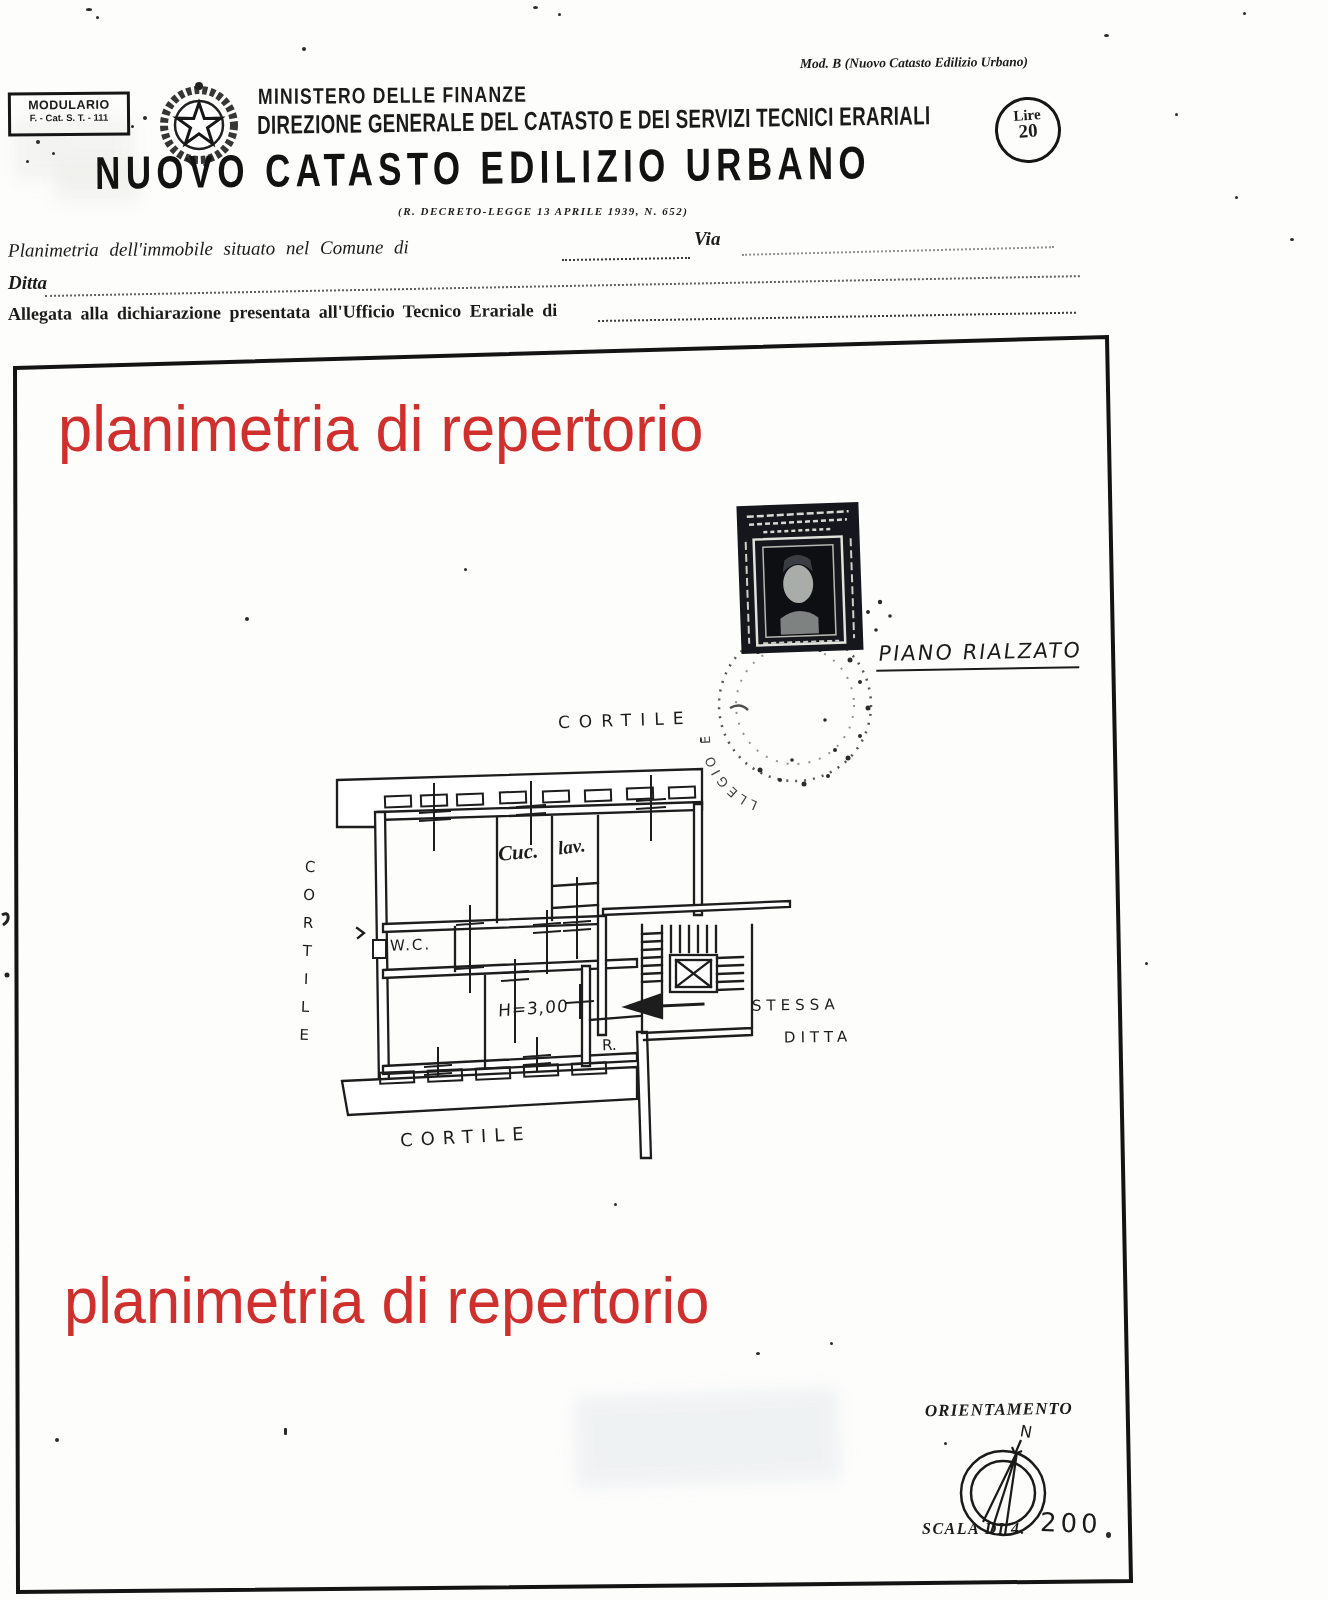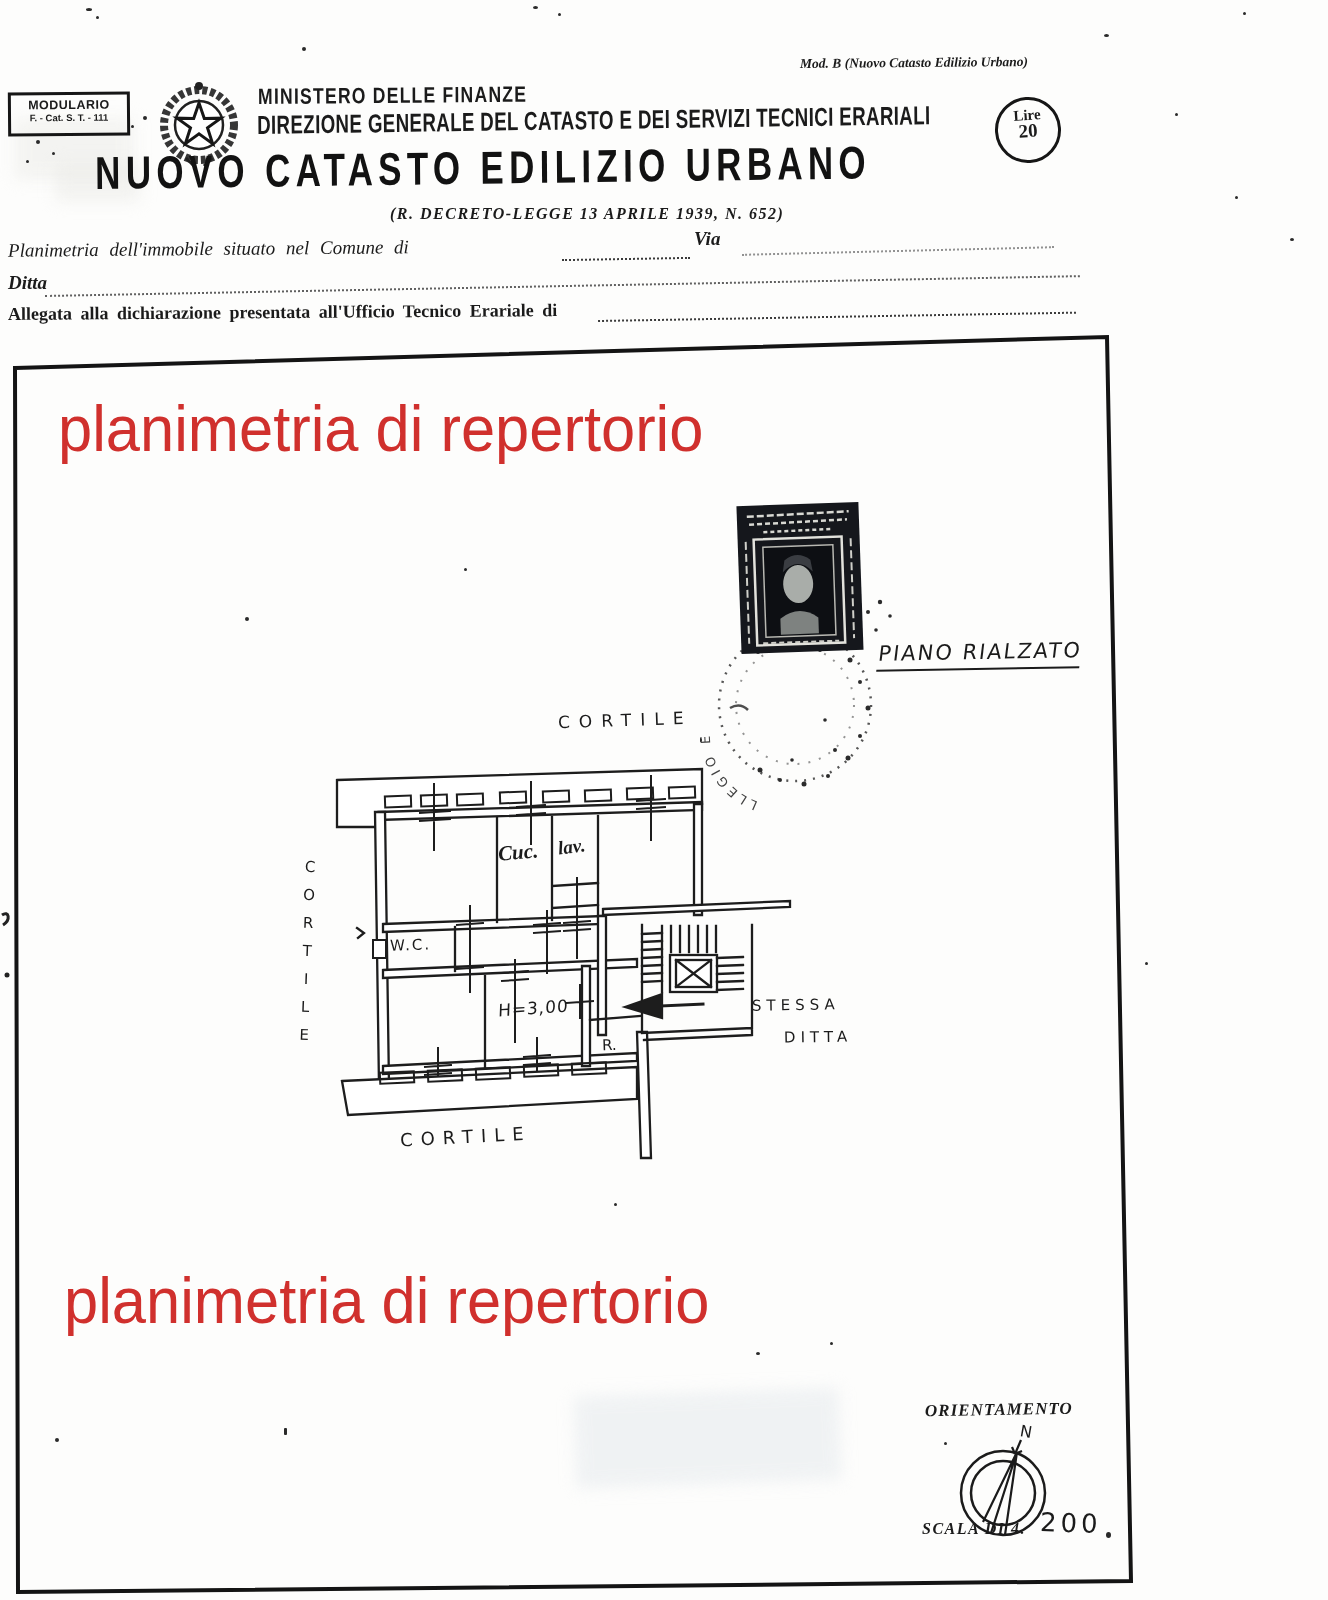--- a/index.html
+++ b/index.html
@@ -37,21 +37,21 @@
 </svg>
 
 <div class="abs serif" style="left:800px;top:55px;font-size:13.5px;font-weight:bold;font-style:italic;transform:rotate(-0.5deg);">Mod. B (Nuovo Catasto Edilizio Urbano)</div>
 
 <div class="abs sans" style="left:258px;top:84px;font-size:22px;font-weight:bold;letter-spacing:1.5px;transform:scaleX(0.8) rotate(-0.4deg);transform-origin:left top;white-space:nowrap;">MINISTERO DELLE FINANZE</div>
 
 <div class="abs sans" style="left:257px;top:110px;font-size:26px;font-weight:bold;letter-spacing:.5px;transform:scaleX(0.72) rotate(-0.6deg);transform-origin:left top;white-space:nowrap;">DIREZIONE GENERALE DEL CATASTO E DEI SERVIZI TECNICI ERARIALI</div>
 
 <div class="abs sans" style="left:95px;top:146px;font-size:46px;font-weight:600;letter-spacing:7px;color:#121212;transform:scaleX(0.76) rotate(-0.6deg);transform-origin:left top;white-space:nowrap;">NUOVO CATASTO EDILIZIO URBANO</div>
 
-<div class="abs serif" style="left:390px;top:205px;font-size:16px;font-weight:bold;font-style:italic;letter-spacing:1.5px;white-space:nowrap;">(R. DECRETO-LEGGE 13 APRILE 1939, N. 652)</div>
+<div class="abs serif" style="left:398px;top:205px;font-size:11px;font-weight:bold;font-style:italic;letter-spacing:1.5px;white-space:nowrap;">(R. DECRETO-LEGGE 13 APRILE 1939, N. 652)</div>
 
 <div class="abs serif" style="left:995px;top:97px;width:60px;height:60px;border:3px solid #161616;border-radius:50%;text-align:center;transform:rotate(-4deg);">
   <div style="font-size:15px;font-weight:bold;margin-top:8px;line-height:14px;">Lire</div>
   <div style="font-size:19px;font-weight:bold;line-height:18px;">20</div>
 </div>
 
 <div class="abs serif" style="left:8px;top:238px;font-size:19px;font-style:italic;word-spacing:6px;transform:rotate(-0.5deg);white-space:nowrap;">Planimetria dell'immobile situato nel Comune di</div>
 <div class="leader" style="left:562px;top:256px;width:128px;transform:rotate(-1deg);"></div>
 <div class="abs serif" style="left:694px;top:228px;font-size:19px;font-weight:bold;font-style:italic;">Via</div>
 <div class="leader" style="left:742px;top:248px;width:312px;transform:rotate(-1.4deg);opacity:.55;"></div>

